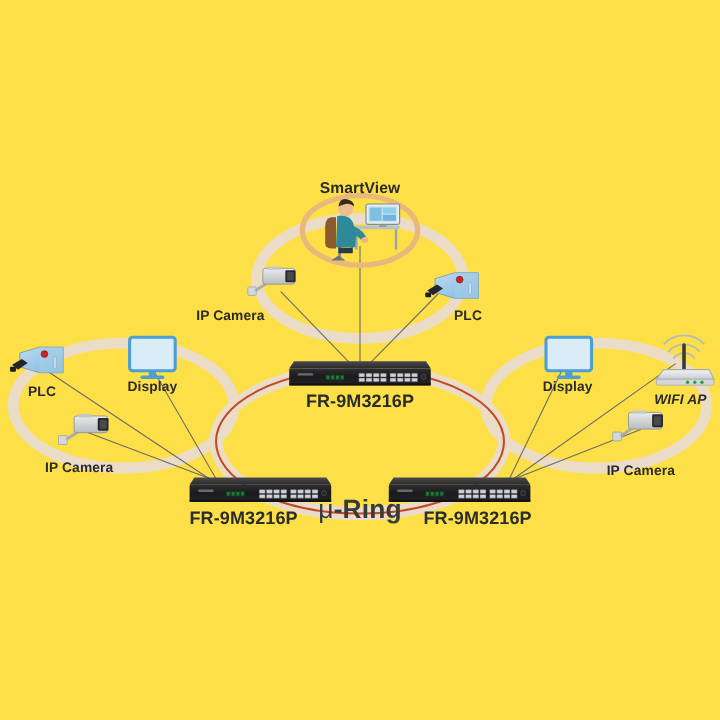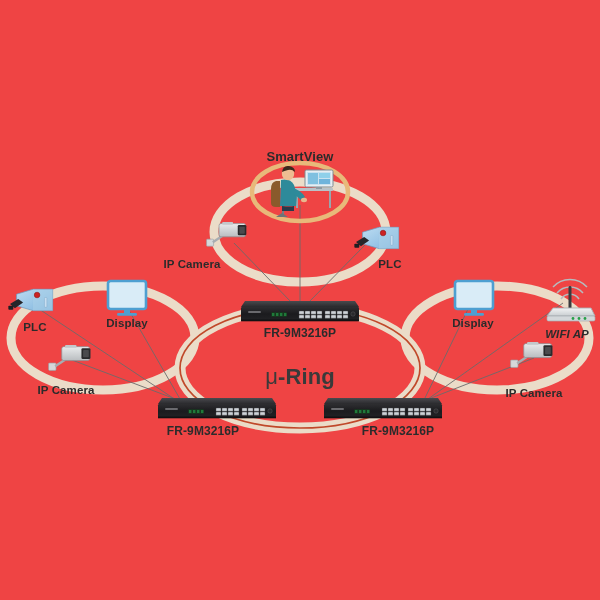--- a/index.html
+++ b/index.html
@@ -2,35 +2,35 @@
 <html><head>
 <meta charset="utf-8">
 <title>Ring Network Topology Diagram</title>
 <style>
   html,body{margin:0;padding:0;background:#ffffff;}
   body{
     width:600px;height:600px;overflow:hidden;
     font-family:"Liberation Sans","DejaVu Sans",sans-serif;
     position:relative;
   }
-  #stage{position:absolute;left:0;top:0;width:600px;height:600px;background:#ef4444;}
+  #stage{position:absolute;left:0;top:0;width:600px;height:600px;background:#fde047;}
   #stage svg{position:absolute;left:0;top:0;width:600px;height:600px;}
   .lbl{
     position:absolute;
     font-family:"Liberation Sans","DejaVu Sans",sans-serif;
     font-weight:bold;
     color:#2b2b2b;
     white-space:nowrap;
     letter-spacing:.1px;
     line-height:1;
   }
   .lbl-dev{font-size:11.5px;}
-  .lbl-sw{font-size:12px;}
+  .lbl-sw{font-size:15px;}
   .lbl-title{font-size:13px;}
-  .lbl-ring{font-size:22px;color:#3a3a3a;}
+  .lbl-ring{font-size:22px;color:#3a3a3a;margin-top:48px;}
   .lbl-ring .mu{font-weight:normal;}
   .ctr{transform:translateX(-50%);}
 </style>
 </head>
 <body>
 
 <div id="stage">
 
   <svg viewBox="0 0 600 600" xmlns="http://www.w3.org/2000/svg">
     <defs>

